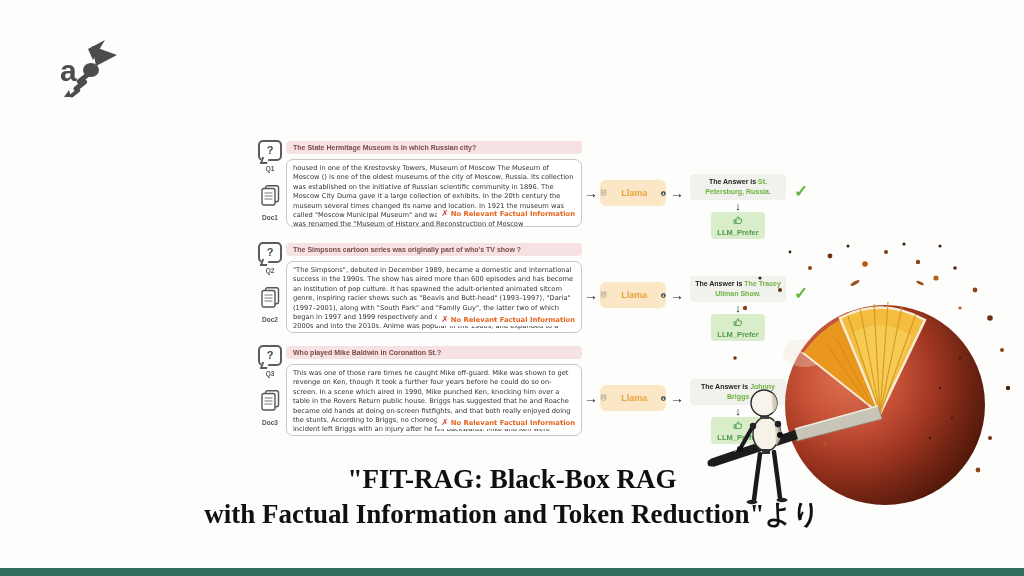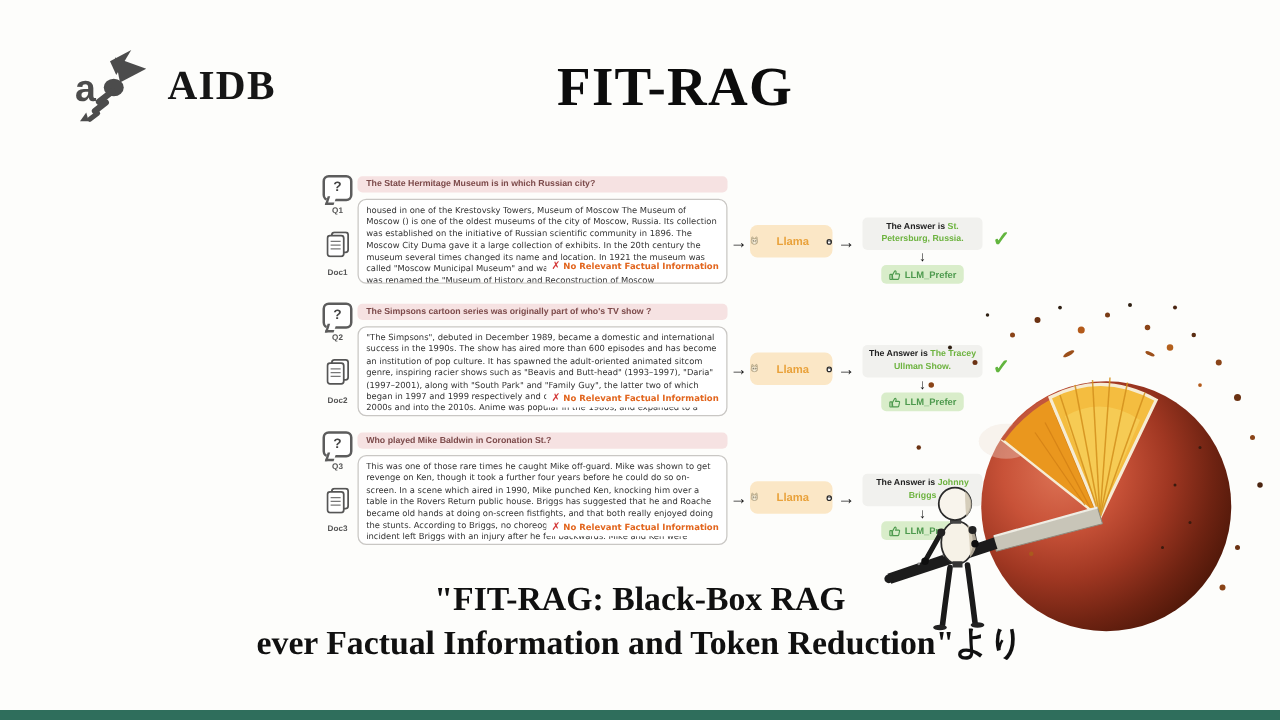--- a/index.html
+++ b/index.html
@@ -52,21 +52,21 @@
   .llama-box svg.lock{width:11px;height:11px;}
 
   .pipeline{position:absolute;left:430px;top:36px;width:104px;display:flex;
             flex-direction:column;align-items:center;}
   .answer-box{background:#f1f1ee;border-radius:4px;padding:3px 5px;font-size:7px;
               font-weight:700;color:#222;text-align:center;line-height:1.45;width:96px;
               box-sizing:border-box;}
   .answer-green{color:#6db33f;}
   .down-arrow{font-size:11px;line-height:10px;color:#111;font-weight:700;margin:1px 0;}
   .prefer{background:#d9edca;border-radius:4px;padding:2.5px 6px;font-size:7.5px;
-          font-weight:700;color:#4e9a4e;display:flex;align-items:center;gap:3px;}
+          font-weight:700;color:#4e9a4e;display:flex;align-items:center;gap:3px;flex-direction:column;}
   .prefer svg{width:10px;height:10px;}
   .check{position:absolute;left:538px;top:43px;color:#62b53e;font-size:17px;font-weight:700;}
 
   
   .caption{position:absolute;left:0;right:0;top:462px;text-align:center;
            font-family:"Liberation Serif",serif;font-weight:700;font-size:27px;
            color:#101010;line-height:1.3;}
 
   
   .illus{position:absolute;left:690px;top:238px;width:334px;height:298px;z-index:5;
@@ -83,23 +83,21 @@
     <svg viewBox="0 0 58 58">
       <text x="0" y="41" font-family="Liberation Sans, sans-serif" font-size="30" font-weight="bold" fill="#4c4c4c">a</text>
       <path d="M32,6 L57,15 L36,26 Z" fill="#4c4c4c"></path>
       <path d="M28,9 L45,0 L33,20 Z" fill="#4c4c4c"></path>
       <ellipse cx="31" cy="30" rx="8" ry="7" fill="#4c4c4c"></ellipse>
       <rect x="15" y="35" width="19" height="5" rx="2.5" fill="#4c4c4c" transform="rotate(-38 24 37)"></rect>
       <rect x="12" y="43" width="16" height="5" rx="2.5" fill="#4c4c4c" transform="rotate(-38 20 45)"></rect>
       <rect x="9" y="51" width="12" height="4" rx="2" fill="#4c4c4c" transform="rotate(-38 15 53)"></rect>
       <path d="M4,57 L9,50 L11,57 Z" fill="#4c4c4c"></path>
     </svg>
-    <span class="logo-text">AIDB</span>
-  </div>
-  <div class="title">FIT-RAG</div>
+  </div>
 
   <div class="row r1">
     <div class="icon-col">
       <div class="q-icon">?</div>
       <div class="icon-label">Q1</div>
       <div class="doc-wrap">
         <svg viewBox="0 0 19 21">
             <rect x="4.5" y="0.8" width="13" height="16" rx="2" fill="#fff" stroke="#555" stroke-width="1.4"></rect>
             <rect x="1" y="3.5" width="13" height="16.5" rx="2" fill="#fff" stroke="#555" stroke-width="1.4"></rect>
             <line x1="3.5" y1="8" x2="11.5" y2="8" stroke="#777"></line>
@@ -250,21 +248,21 @@
             <rect x="1" y="5" width="1.9" height="4.5" rx="0.5" fill="none" stroke="#4e9a4e" stroke-width="1"></rect>
             <path d="M3.2,5.6 L5,2.4 q0.8,-1 1.4,0 q0.3,0.7 -0.3,2.1 h2.6 q1,0 0.8,1 l-0.7,3.1 q-0.2,0.8 -1,0.8 h-4.3 z" fill="none" stroke="#4e9a4e" stroke-width="1"></path>
           </svg>
         <span>LLM_Prefer</span>
       </div>
     </div>
   </div>
 
   <div class="caption">
     <div>"FIT-RAG: Black-Box RAG</div>
-    <div>ever Factual Information and Token Reduction"より</div>
+    <div>with Factual Information and Token Reduction"より</div>
   </div>
 
   <svg class="illus" viewBox="0 0 334 298">
     <defs>
       <radialGradient id="fg" cx="32%" cy="36%" r="78%">
         <stop offset="0%" stop-color="#dd7355"></stop>
         <stop offset="30%" stop-color="#c85238"></stop>
         <stop offset="55%" stop-color="#a03722"></stop>
         <stop offset="78%" stop-color="#6f2312"></stop>
         <stop offset="100%" stop-color="#451406"></stop>

